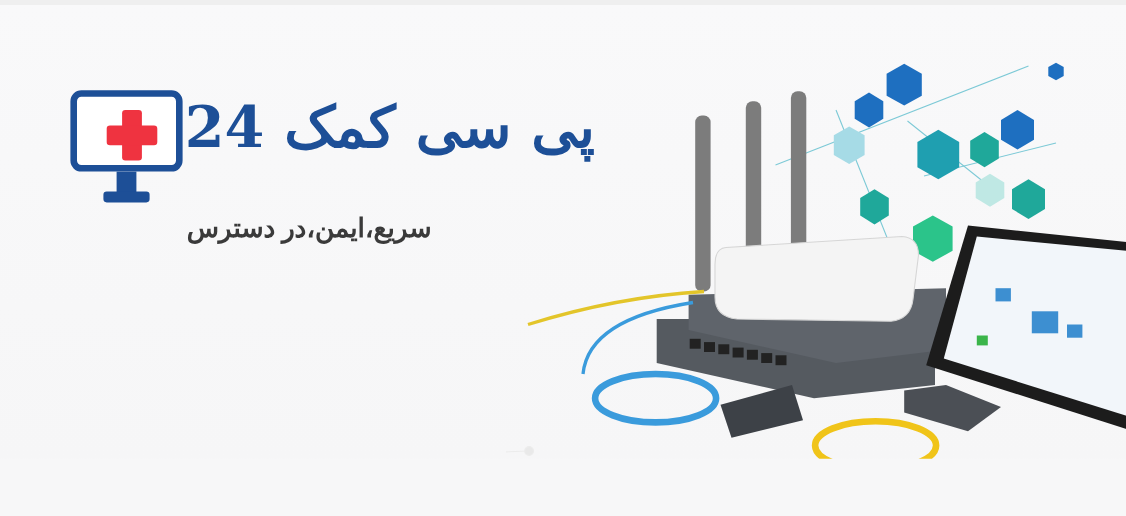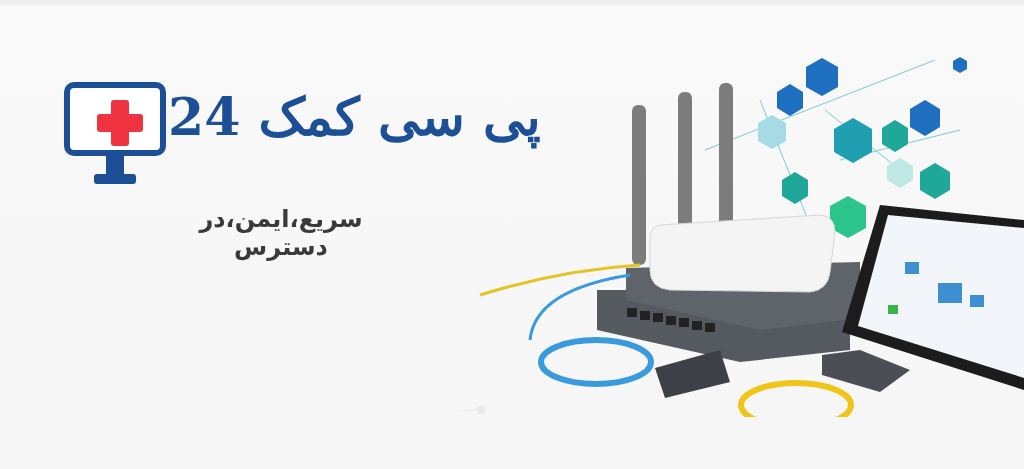--- a/index.html
+++ b/index.html
@@ -5,21 +5,21 @@
   html,body{margin:0;padding:0;}
   body{width:1024px;height:469px;overflow:hidden;background:#f7f7f8;font-family:"DejaVu Sans",sans-serif;}
   .banner{position:relative;width:1024px;height:417px;background:linear-gradient(#efefef 0,#efefef 5px,#f9f9fa 5px,#f6f6f7 100%);overflow:hidden;}
   .logo{position:absolute;left:64px;top:82px;width:420px;height:110px;}
   .monitor{position:absolute;left:0;top:0;width:102px;height:74px;border:6px solid #1d4f97;border-radius:10px;box-sizing:border-box;background:#fff;}
   .cross-v{position:absolute;left:41px;top:12px;width:18px;height:46px;background:#ef3340;border-radius:3px;}
   .cross-h{position:absolute;left:27px;top:26px;width:46px;height:18px;background:#ef3340;border-radius:3px;}
   .neck{position:absolute;left:42px;top:74px;width:18px;height:20px;background:#1d4f97;}
   .base{position:absolute;left:30px;top:92px;width:42px;height:10px;background:#1d4f97;border-radius:3px;}
   .brand{position:absolute;left:104px;top:6px;font-family:"DejaVu Serif",serif;font-weight:bold;font-size:52px;color:#1d4f97;direction:rtl;white-space:nowrap;line-height:1.1;}
-  .tagline{position:absolute;left:150px;top:205px;width:262px;text-align:center;font-size:24px;font-weight:bold;color:#3a3a3a;direction:rtl;}
+  .tagline{position:absolute;left:150px;top:193px;width:262px;text-align:center;font-size:24px;font-weight:bold;color:#3a3a3a;direction:rtl;font-family:Liberation Serif, serif;}
   .art{position:absolute;left:460px;top:0;width:564px;height:469px;}
 </style>
 </head>
 <body>
 
 <div class="banner">
   <div class="logo">
     <div class="monitor">
       <div class="cross-v"></div>
       <div class="cross-h"></div>

